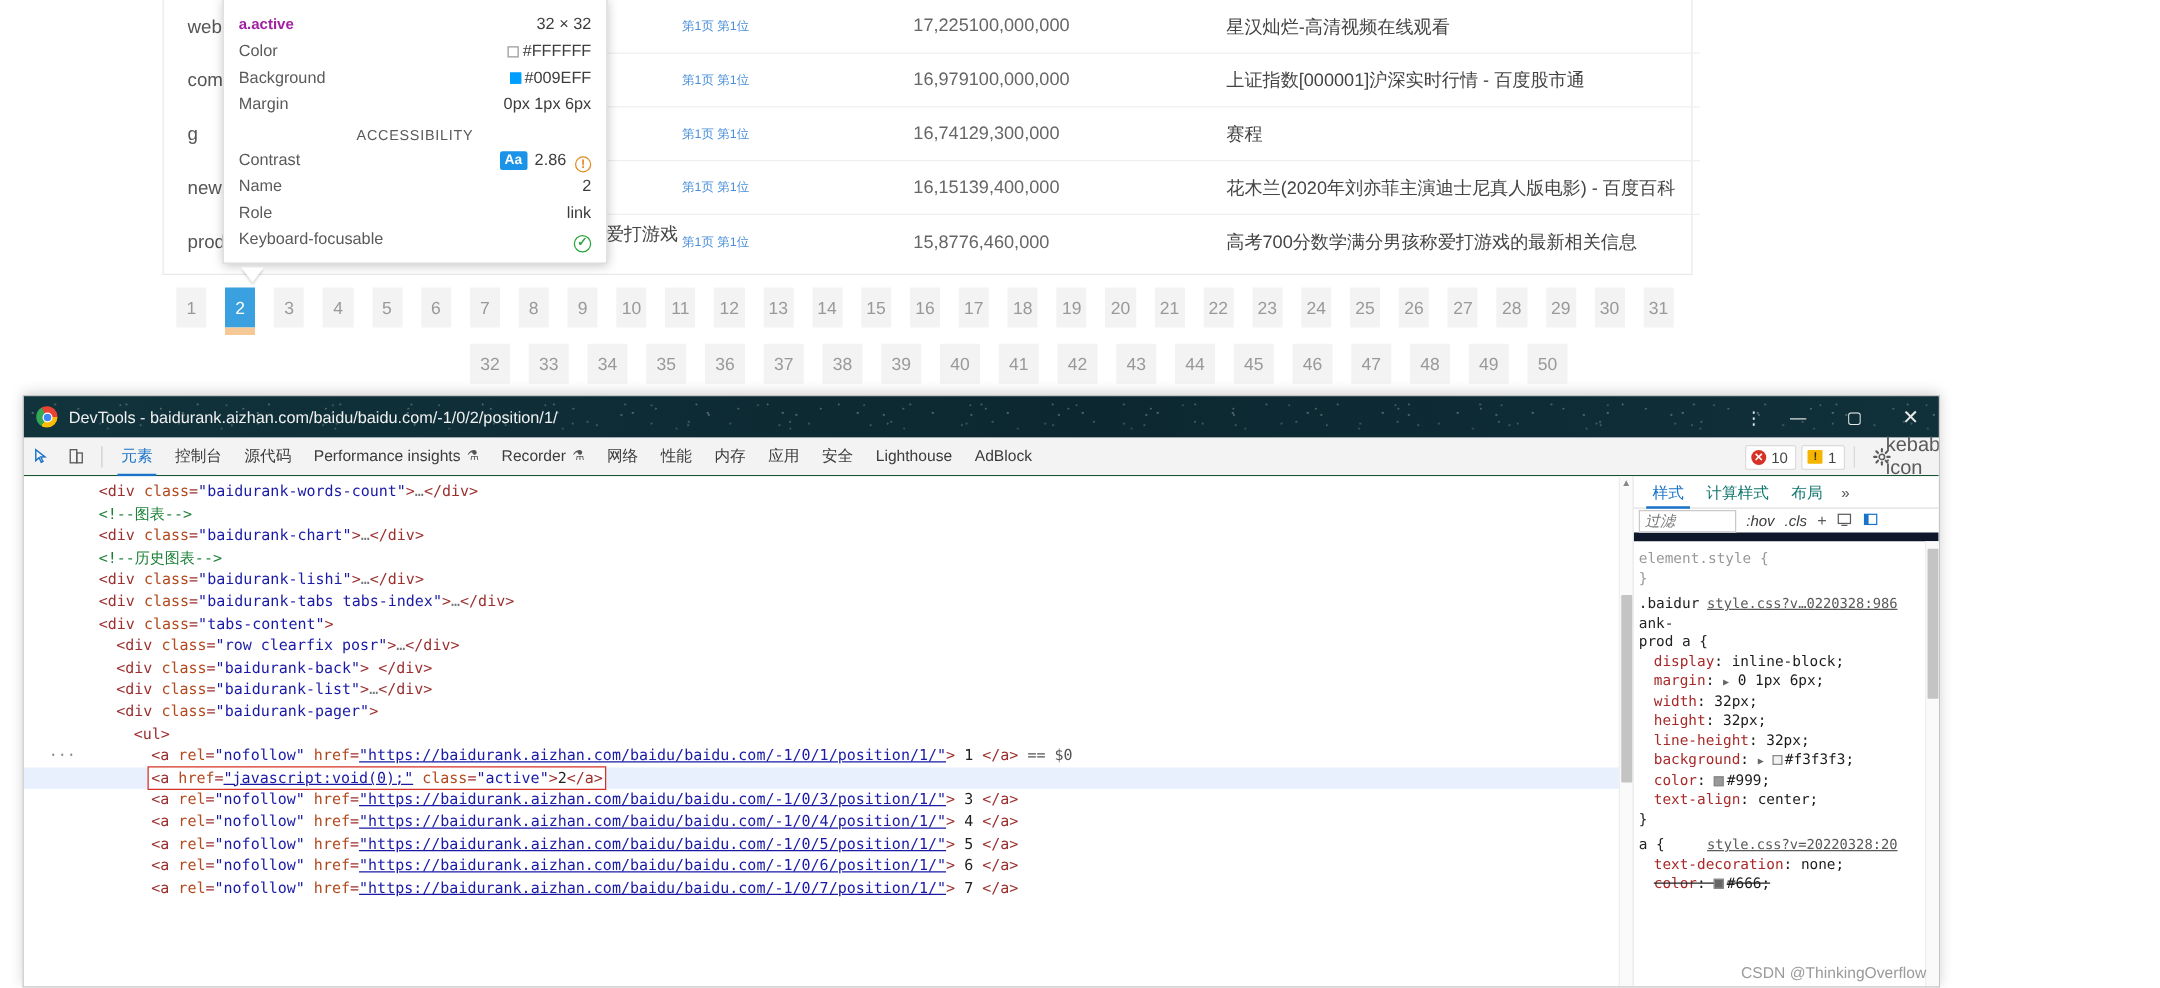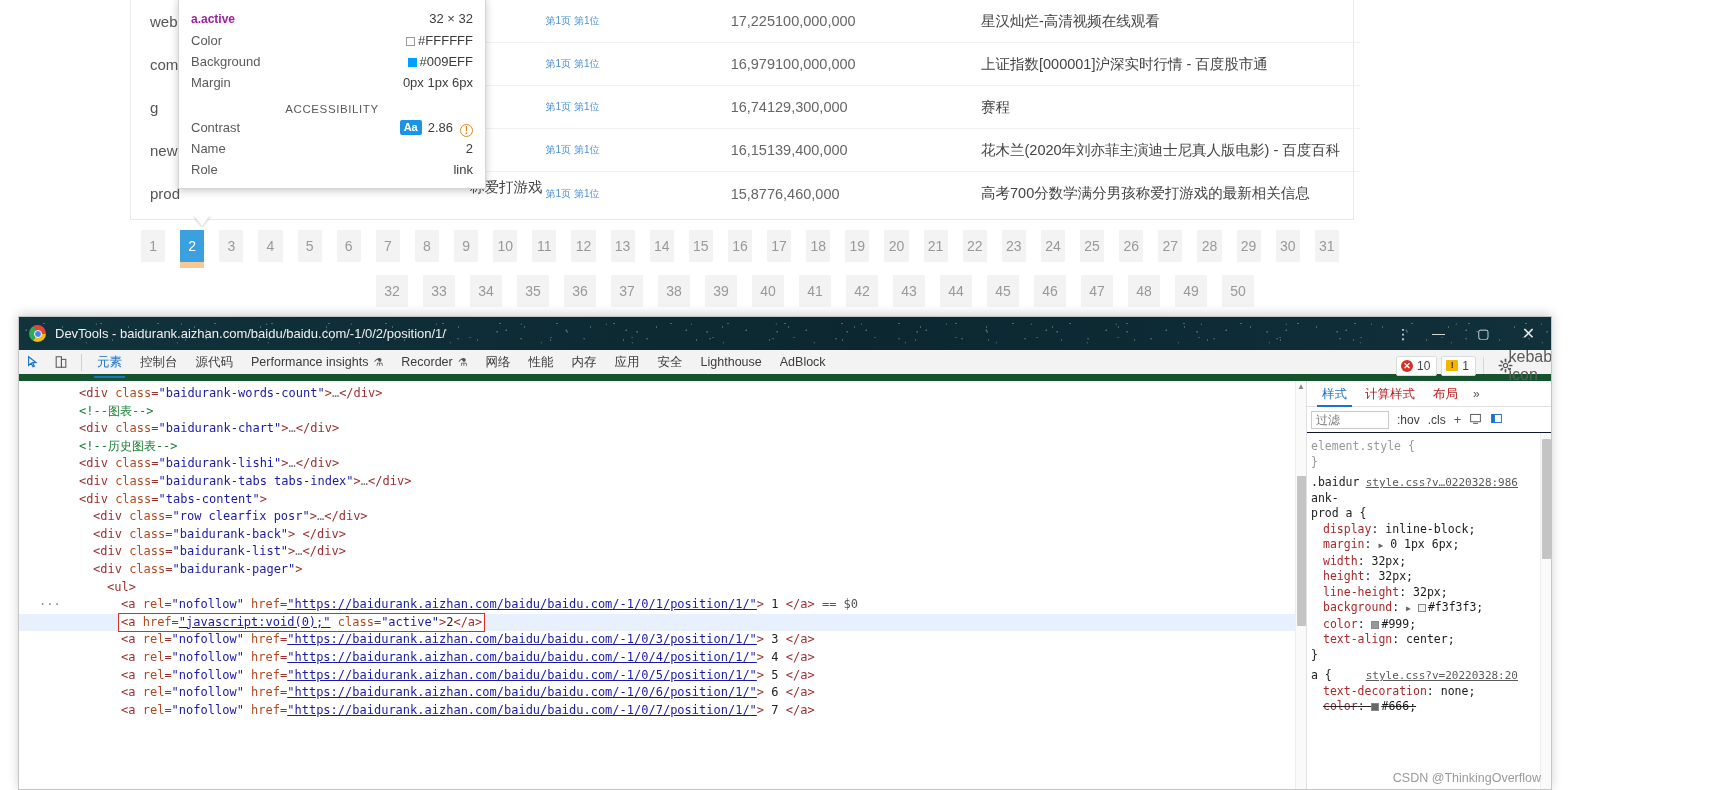--- a/index.html
+++ b/index.html
@@ -226,21 +226,21 @@
     display: flex; align-items: center; justify-content: center;
     color: #e8e8e8; font-size: 13px;
   }
   .win-btn.kebab { width: 26px; font-size: 14px; }
   .win-btn.close { font-size: 16px; }
 
   
   #dt-toolbar {
     height: 31px;
     background: #f3f3f3;
-    border-bottom: 7px solid #14532d;
+    border-bottom: 1px solid #14532d;
     display: flex; align-items: center;
     position: relative;
   }
   .tb-icon {
     width: 28px; height: 31px;
     display: flex; align-items: center; justify-content: center;
     color: #5a5a5a;
   }
   .tb-sep {
     width: 1px; height: 17px; background: #d0d0d0; margin: 0 6px;
@@ -355,32 +355,32 @@
     flex: 1; position: relative; background: #fff;
     overflow: hidden;
   }
   #styles-tabs {
     height: 26px; border-bottom: 1px solid #e0e0e0;
     display: flex; align-items: center; padding-left: 6px;
     position: relative;
   }
   .st-tab {
     padding: 0 9px; height: 26px; line-height: 26px;
-    font-size: 12.5px; color: #b91c1c; position: relative;
+    font-size: 12.5px; color: #0f766e; position: relative;
   }
   .st-tab.sel { color: #1a73c8; }
   .st-tab.sel::after {
     content: ""; position: absolute; left: 4px; right: 4px;
     bottom: 0; height: 2px; background: #1a73c8;
   }
   .chev { color: #555; font-size: 12px; padding: 0 6px; }
   #filter-row {
-    height: 26px; border-bottom: 1px solid #0f172a;
+    height: 26px; border-bottom: 7px solid #0f172a;
     display: flex; align-items: center; padding: 0 4px;
-    font-size: 12px; color: #555;
+    font-size: 12px; color: #555; font-style: italic;
   }
   #filter-input {
     width: 78px; height: 18px; border: 1px solid #c9c9c9;
     background: #fff; font-size: 12px; color: #777;
     padding: 0 4px; line-height: 16px;
   }
   .fr-item { margin-left: 8px; color: #3c3c3c; font-size: 12px; text-align: right; }
   .fr-icon { margin-left: 8px; color: #5a5a5a; font-size: 13px; }
   #styles-content {
     position: absolute; left: 0; right: 11px; top: 52px; bottom: 0;
@@ -497,20 +497,24 @@
       <span class="tt-key">Contrast</span>
       <span class="tt-val"><span class="aa-badge">Aa</span><span>2.86</span><span class="warn-icon">!</span></span>
     </div>
     <div class="tt-row">
       <span class="tt-key">Name</span>
       <span class="tt-val">2</span>
     </div>
     <div class="tt-row">
       <span class="tt-key">Role</span>
       <span class="tt-val">link</span>
+    </div>
+    <div class="tt-row">
+      <span class="tt-key">Keyboard-focusable</span>
+      <span class="tt-val"><span class="ok-icon">✓</span></span>
     </div>
   </div>
   <div id="tooltip-arrow"></div>
 
   <div id="pager">
     <div class="pager-row row1">
         <a class="pg">1</a>
         <a class="pg active">2</a>
         <a class="pg">3</a>
         <a class="pg">4</a>

